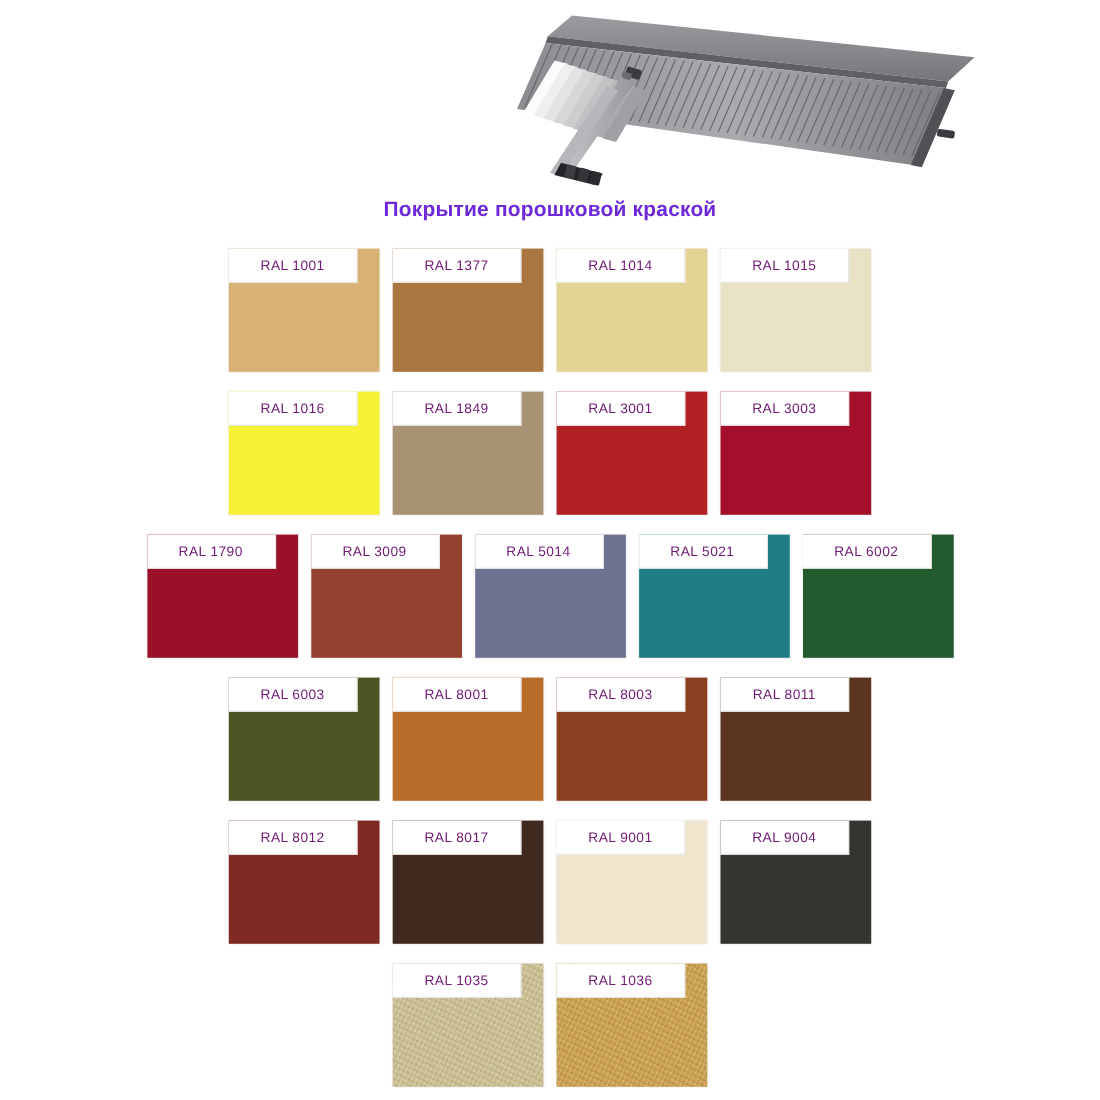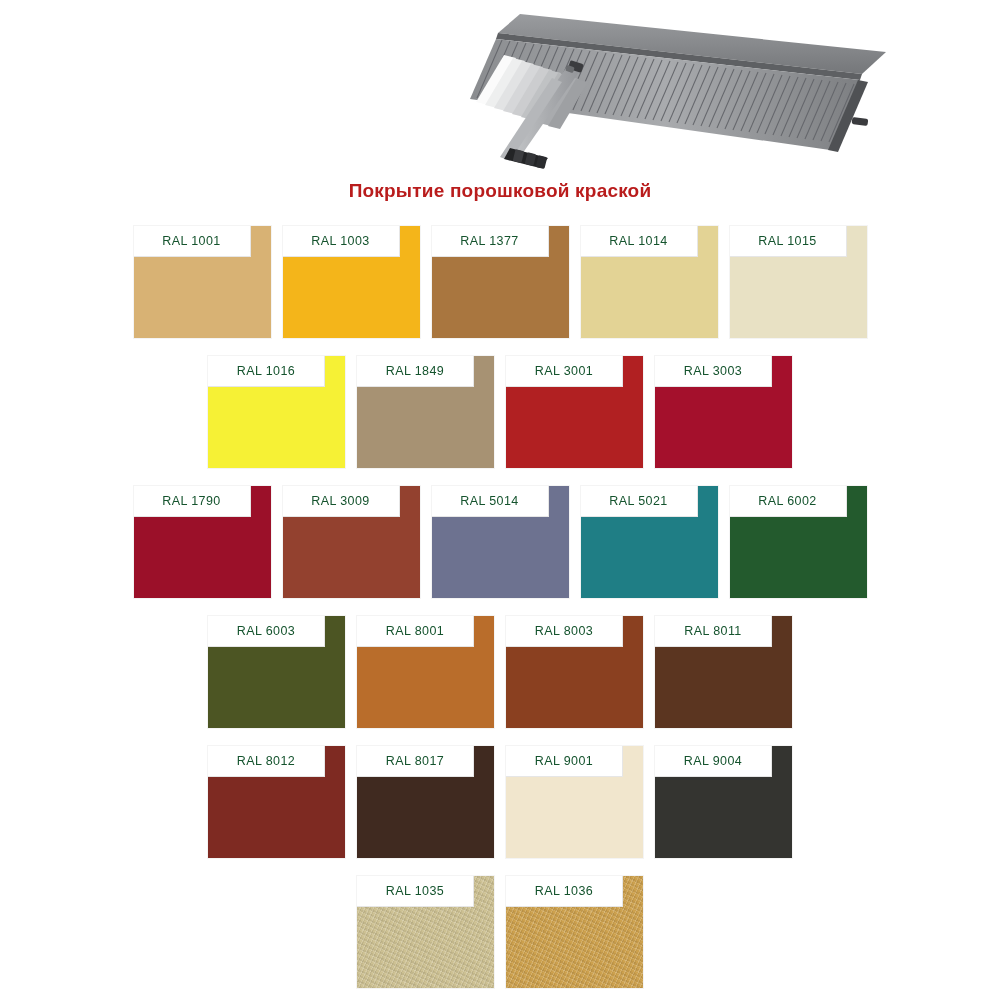--- a/index.html
+++ b/index.html
@@ -29,21 +29,21 @@
 
   #hero-caption {
     position: absolute;
     left: 0;
     top: 180px;
     width: 1000px;
     text-align: center;
     font-size: 19px;
     font-weight: bold;
     letter-spacing: 0.2px;
-    color: #b91c1c;
+    color: #6d28d9;
   }
 
   
   #grid {
     position: absolute;
     left: 0;
     top: 226px;
     width: 1000px;
   }
   .row {
@@ -78,21 +78,21 @@
     background: #ffffff;
     border: 1px solid #e6e6e6;
     border-left: none;
     border-top: none;
     box-sizing: border-box;
     display: flex;
     align-items: center;
     justify-content: center;
     font-size: 12.5px;
     letter-spacing: 0.4px;
-    color: #14532d;
+    color: #701a75;
     white-space: nowrap;
   }
   
   .chip.metallic {
     background-image:
       repeating-linear-gradient(115deg, rgba(255,255,255,0.16) 0 1px, rgba(0,0,0,0.05) 1px 2px, rgba(255,255,255,0) 2px 4px),
       repeating-linear-gradient(25deg, rgba(255,255,255,0.10) 0 1px, rgba(0,0,0,0.055) 1px 3px, rgba(255,255,255,0) 3px 5px);
   }
 </style>
 </head>
@@ -213,24 +213,20 @@
 
 <div id="hero-caption">Покрытие порошковой краской</div>
 
 <div id="grid">
     <div class="row">
       <div class="swatch">
         <div class="chip" style="background-color: rgb(216, 178, 116);"></div>
         <div class="label">RAL 1001</div>
       </div>
       <div class="swatch">
-        <div class="chip" style="background-color: rgb(244, 181, 26);"></div>
-        <div class="label">RAL 1003</div>
-      </div>
-      <div class="swatch">
         <div class="chip" style="background-color: rgb(169, 118, 63);"></div>
         <div class="label">RAL 1377</div>
       </div>
       <div class="swatch">
         <div class="chip" style="background-color: rgb(227, 211, 149);"></div>
         <div class="label">RAL 1014</div>
       </div>
       <div class="swatch">
         <div class="chip" style="background-color: rgb(232, 225, 196);"></div>
         <div class="label">RAL 1015</div>

